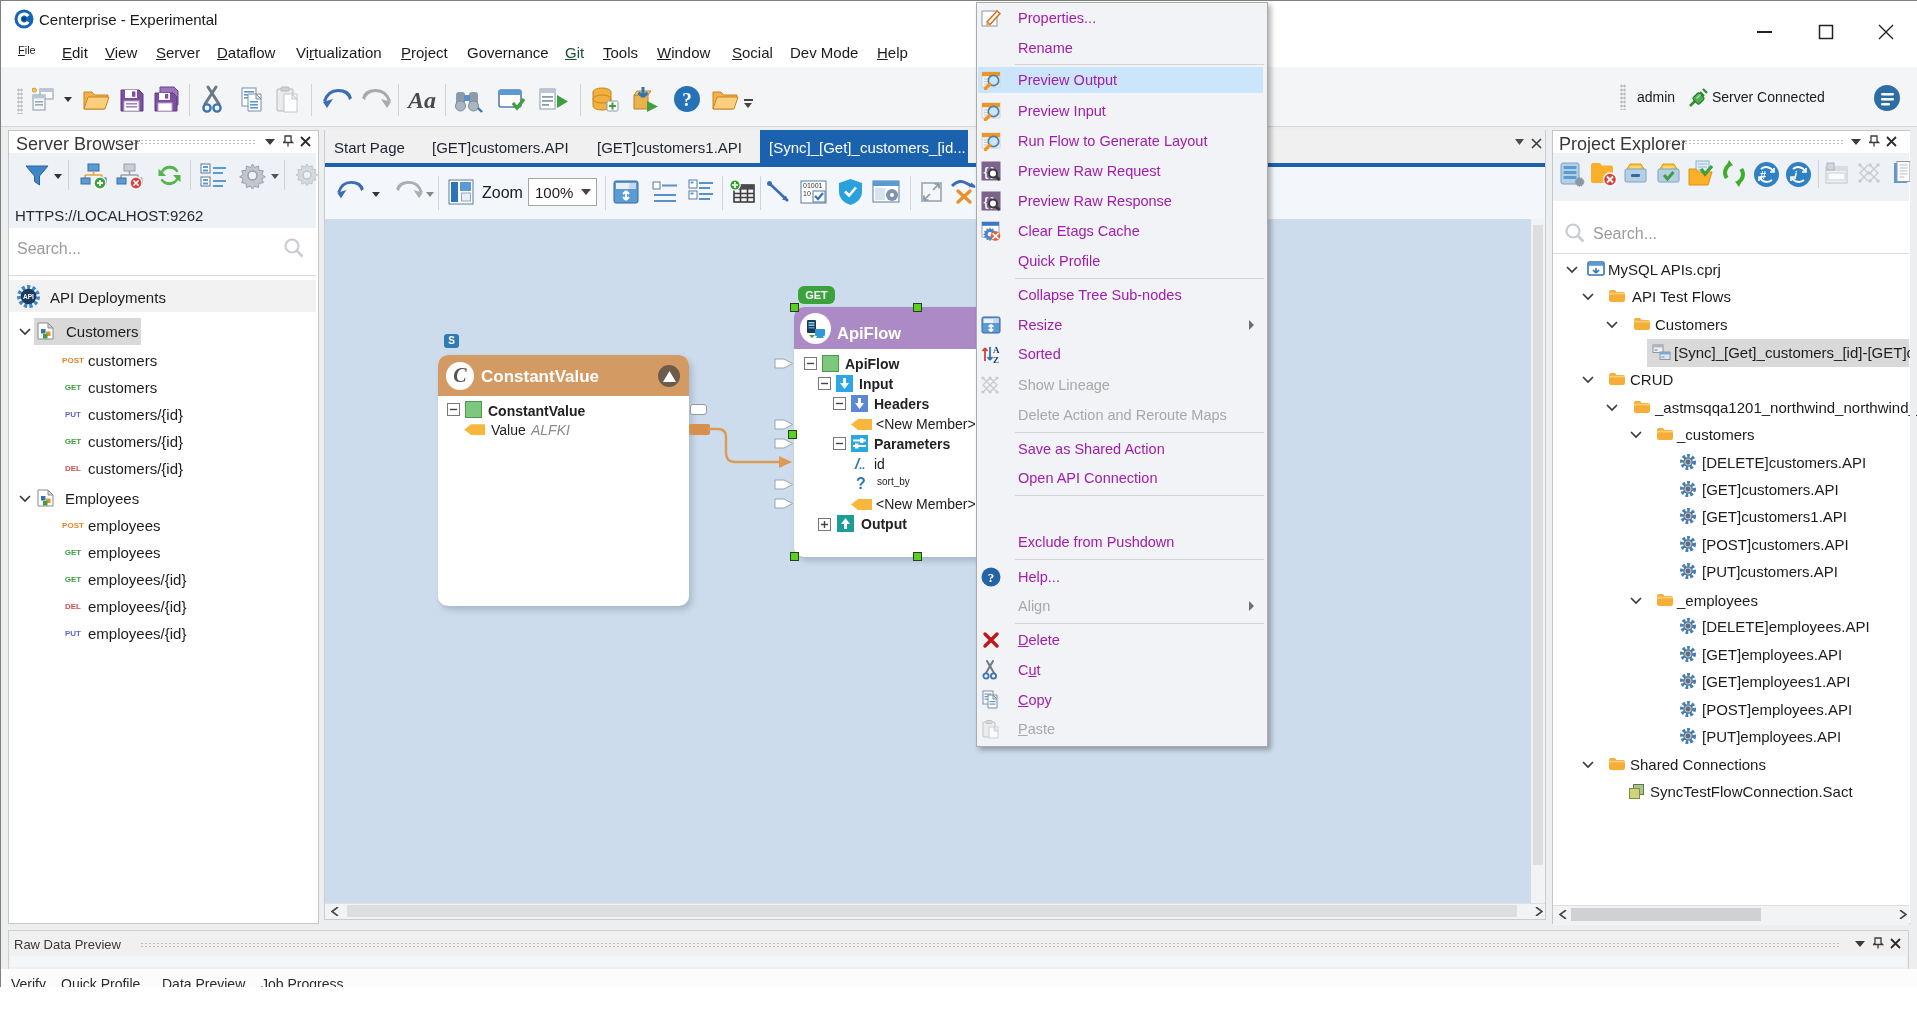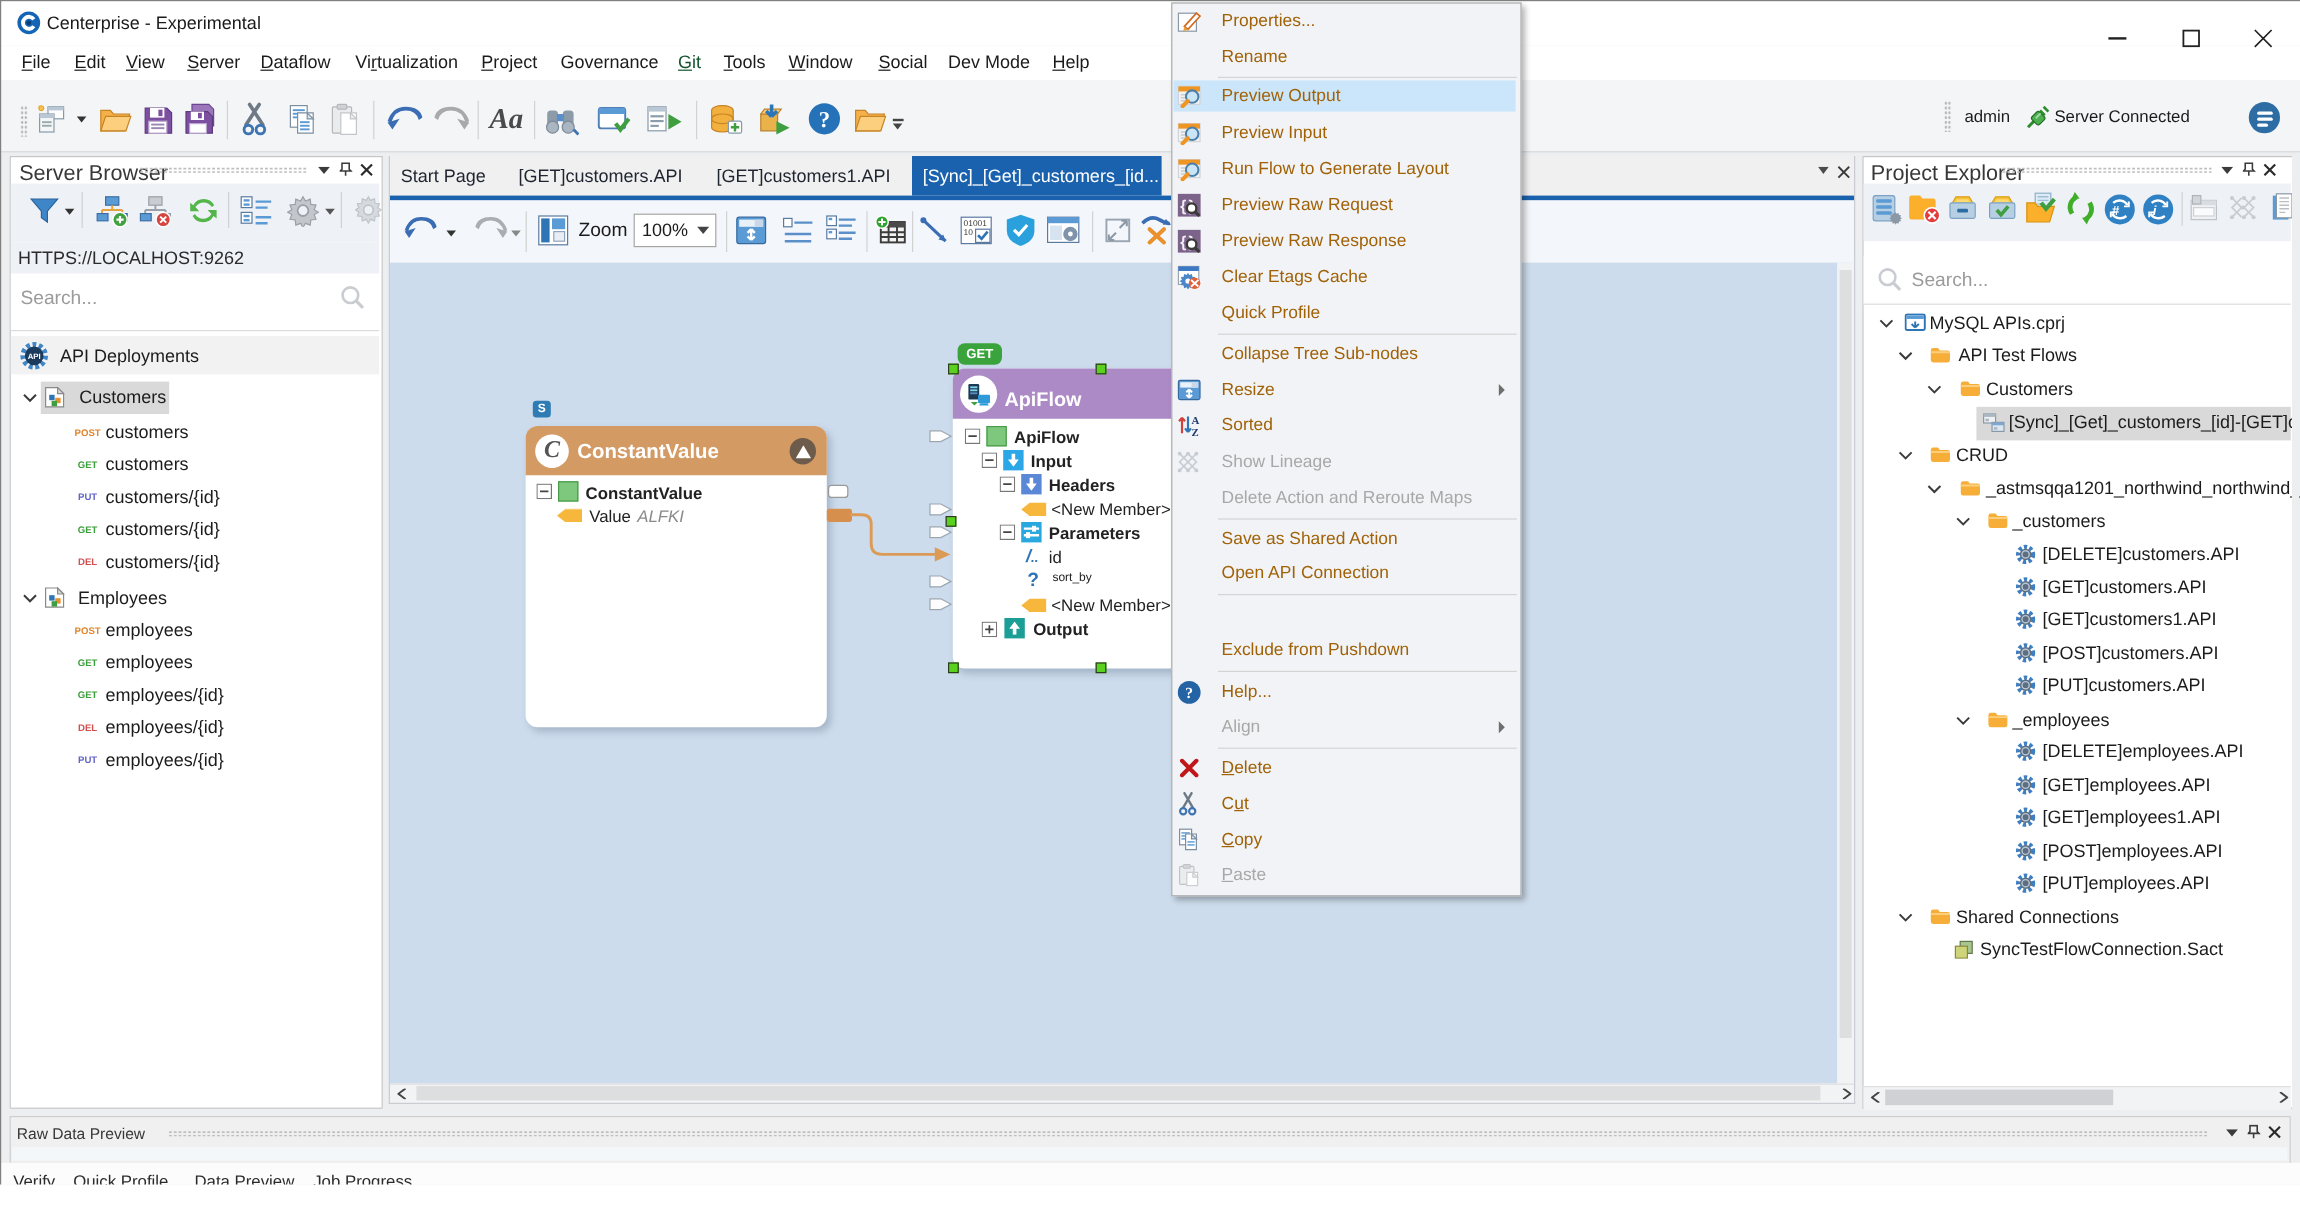--- a/index.html
+++ b/index.html
@@ -5,21 +5,21 @@
 body{font-family:"Liberation Sans",sans-serif;width:1917px;height:1017px;overflow:hidden}
 #win{position:relative;width:1917px;height:987px;background:#eceef0;overflow:hidden}
 .abs{position:absolute}
 svg{display:block}
 .r{position:absolute;height:27px;line-height:27px;font-size:15px;color:#1c1c1c;white-space:nowrap}
 .panel{position:absolute;background:#fff;border:1px solid #c6c6c6}
 .phead{position:absolute;font-size:18px;color:#383838;white-space:nowrap}
 .dots{position:absolute;height:5px;background-image:radial-gradient(#c0c0c0 1px,transparent 1.2px);background-size:4px 3px}
 .sep-v{position:absolute;width:1px;background:#d2d2d2}
 .mi{position:absolute;left:0;width:100%;height:30px;line-height:30px}
-.mi .t{position:absolute;left:41px;font-size:14.5px;color:#a16207;white-space:nowrap}
+.mi .t{position:absolute;left:41px;font-size:14.5px;color:#a21caf;white-space:nowrap}
 .mi.dis .t{color:#a8a8a8}
 .msep{position:absolute;left:36px;right:2px;height:1px;background:#d4d4d4}
 .mico{position:absolute;left:4px;top:5px;width:20px;height:20px}
 .arr{position:absolute;right:10px;top:10px;width:0;height:0;border-left:5px solid #6e6e6e;border-top:5px solid transparent;border-bottom:5px solid transparent}
 </style></head>
 <body>
 <div id="win">
 
 <div class="abs" style="left:0;top:0;width:1917px;height:38px;background:#fff"></div>
 <div class="abs" style="left:0;top:0;width:1917px;height:1px;background:#808080"></div>
@@ -207,21 +207,21 @@
 <div class="abs" style="left:1872px;top:84px">
 <svg width="30" height="30" viewBox="0 0 30 30">
         <circle cx="15" cy="14" r="13" fill="#2e6da4"></circle>
         <path d="M6 24 l3 -6 6 4 z" fill="#2e6da4"></path>
         <rect x="9" y="9" width="13" height="2.6" rx="1.3" fill="#fff"></rect>
         <rect x="9" y="14" width="13" height="2.6" rx="1.3" fill="#fff"></rect>
         <rect x="9" y="19" width="9" height="2.6" rx="1.3" fill="#fff"></rect>
       </svg>
     </div>
 
-<div class="abs" style="top:44px;left:18px;font-size:15px;color:#1b1b1b"><u>F</u>ile</div>
+<div class="abs" style="top:44px;left:18px;font-size:11px;color:#1b1b1b"><u>F</u>ile</div>
 <div class="abs" style="top:44px;left:62px;font-size:15px;color:#1b1b1b"><u>E</u>dit</div>
 <div class="abs" style="top:44px;left:105px;font-size:15px;color:#1b1b1b"><u>V</u>iew</div>
 <div class="abs" style="top:44px;left:156px;font-size:15px;color:#1b1b1b"><u>S</u>erver</div>
 <div class="abs" style="top:44px;left:217px;font-size:15px;color:#1b1b1b"><u>D</u>ataflow</div>
 <div class="abs" style="top:44px;left:296px;font-size:15px;color:#1b1b1b">Vi<u>r</u>tualization</div>
 <div class="abs" style="top:44px;left:401px;font-size:15px;color:#1b1b1b"><u>P</u>roject</div>
 <div class="abs" style="top:44px;left:467px;font-size:15px;color:#1b1b1b">Governance</div>
 <div class="abs" style="top:44px;left:565px;font-size:15px;color:#14532d"><u>G</u>it</div>
 <div class="abs" style="top:44px;left:603px;font-size:15px;color:#1b1b1b"><u>T</u>ools</div>
 <div class="abs" style="top:44px;left:657px;font-size:15px;color:#1b1b1b"><u>W</u>indow</div>

